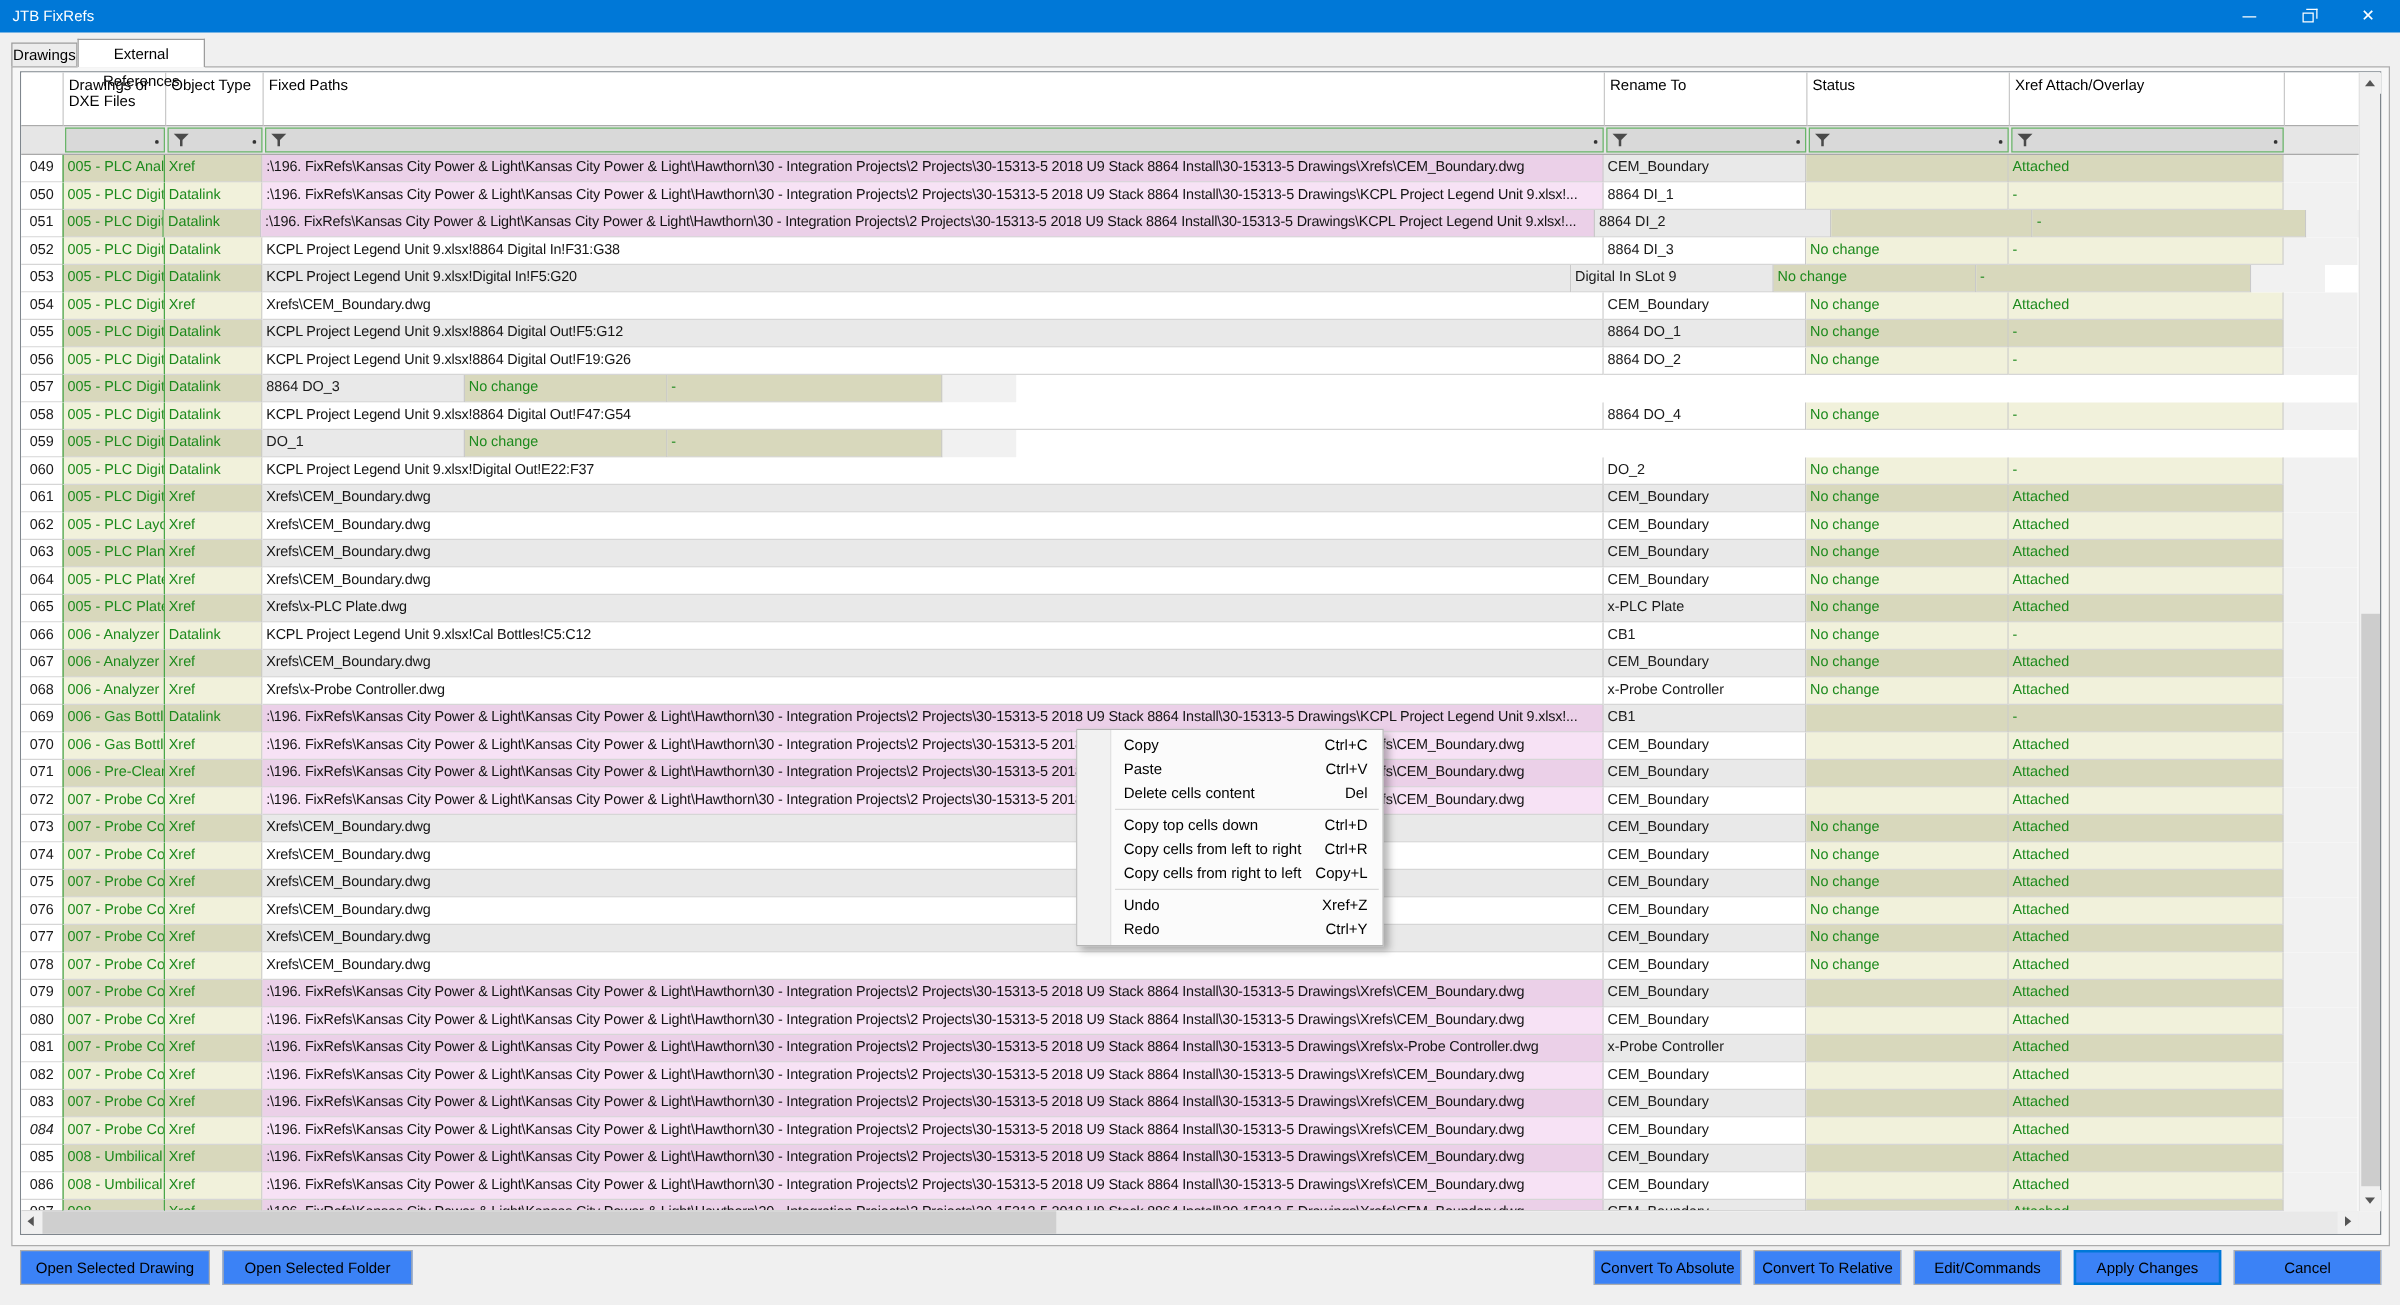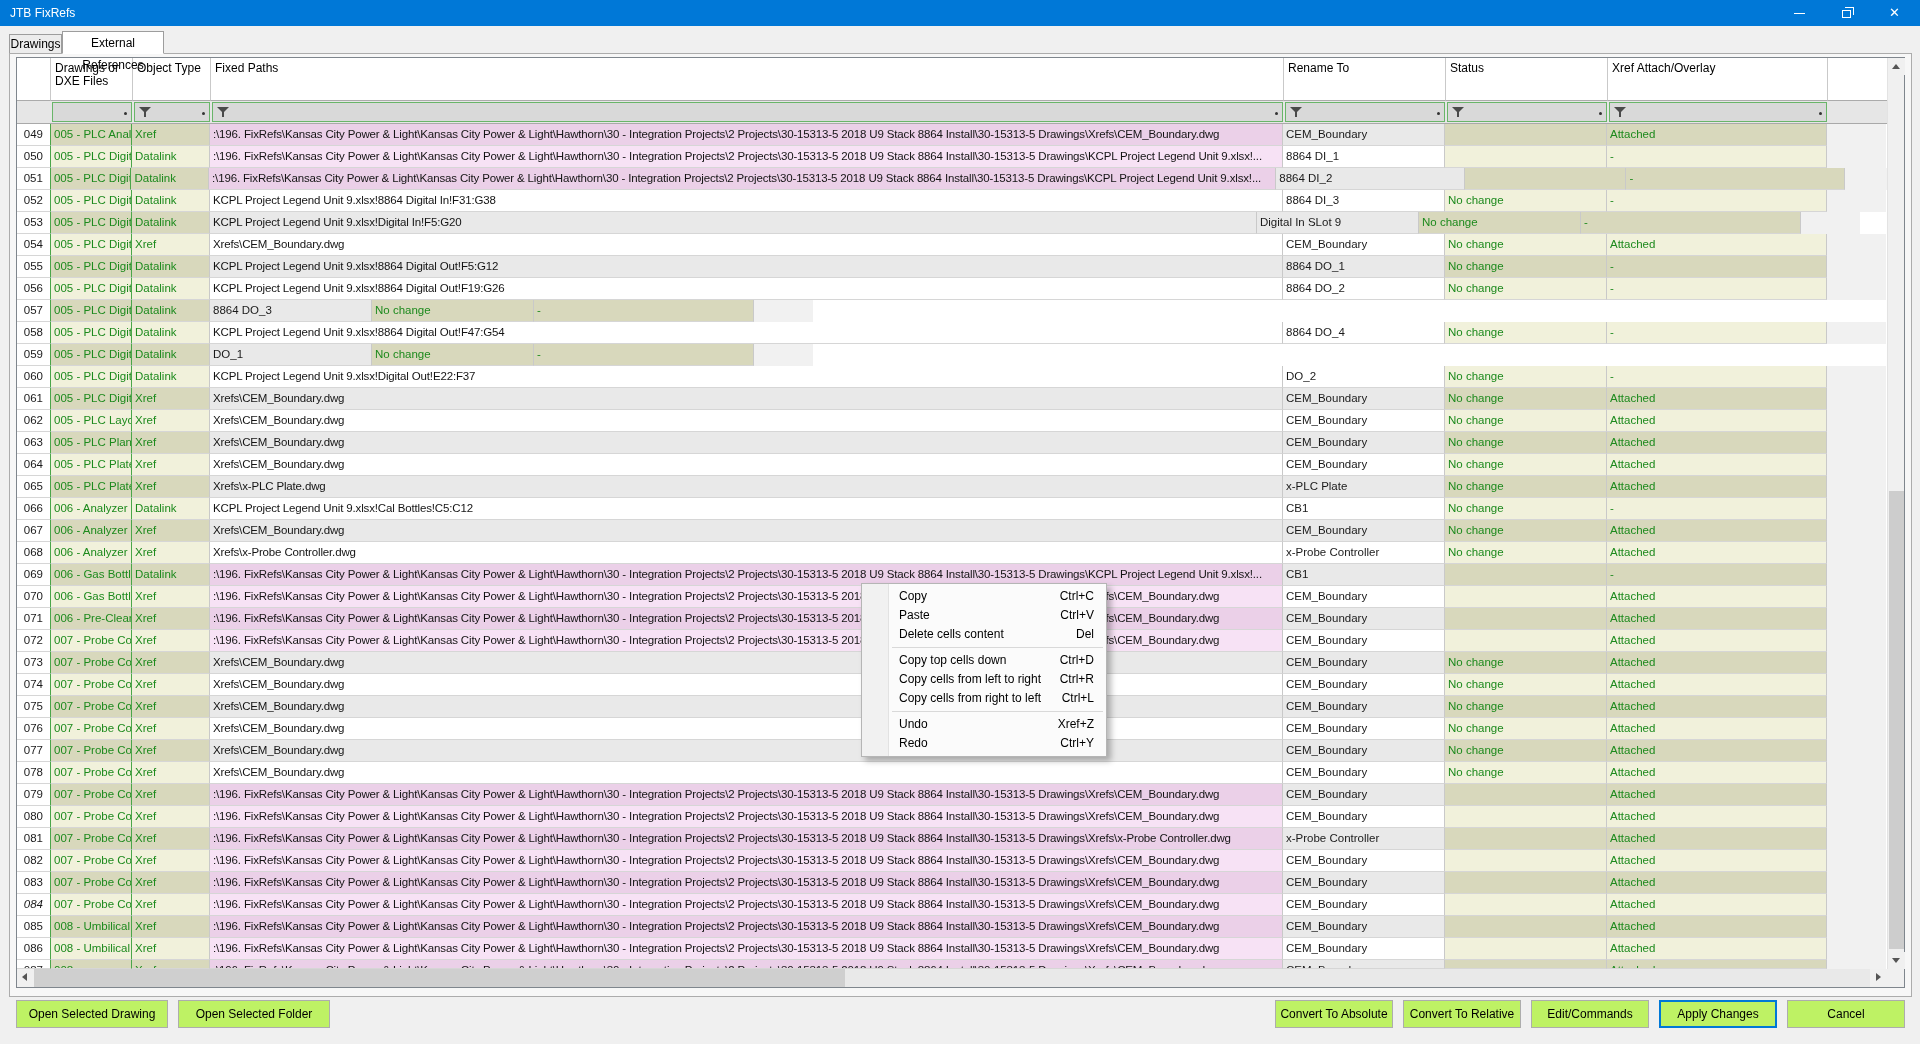--- a/index.html
+++ b/index.html
@@ -70,21 +70,21 @@
   .scorner { position:absolute; right:0; bottom:0; width:17px; height:18px; background:#f0f0f0; }
 
   
   .ctxmenu { position:absolute; left:861px; top:583px; width:246px; background:#fbfbfb; border:1px solid #b5b5b5; box-shadow:4px 4px 6px rgba(0,0,0,0.28); padding:3px 0; z-index:50; }
   .ctxmenu .gutter { position:absolute; left:0; top:0; bottom:0; width:27px; background:#f1f1f1; border-right:1px solid #e2e2e2; }
   .mitem { position:relative; height:19px; line-height:19px; font-size:12px; padding-left:37px; padding-right:12px; }
   .mitem .sc { float:right; }
   .msep { height:1px; background:#d9d9d9; margin:3px 3px 3px 30px; }
 
   
-  .btn { position:absolute; height:28px; background:#bef264; border:1px solid #adadad; font-size:12px; text-align:center; line-height:26px; }
+  .btn { position:absolute; height:28px; background:#3b82f6; border:1px solid #adadad; font-size:12px; text-align:center; line-height:26px; }
   .btn-open-drawing { left:16px;  top:1000px; width:152px; }
   .btn-open-folder  { left:178px; top:1000px; width:152px; }
   .btn-conv-abs { left:1275px; top:1000px; width:118px; }
   .btn-conv-rel { left:1403px; top:1000px; width:118px; }
   .btn-edit-cmd { left:1531px; top:1000px; width:118px; }
   .btn-apply    { left:1659px; top:1000px; width:118px; border:2px solid #0078d7; line-height:24px; }
   .btn-cancel   { left:1787px; top:1000px; width:118px; }
 </style>
 </head>
 <body>
@@ -570,21 +570,21 @@
 </div>
 
 <div class="ctxmenu" id="ctxmenu">
   <div class="gutter"></div>
 <div class="mitem"><span class="sc">Ctrl+C</span><span>Copy</span></div>
     <div class="mitem"><span class="sc">Ctrl+V</span><span>Paste</span></div>
     <div class="mitem"><span class="sc">Del</span><span>Delete cells content</span></div>
     <div class="msep"></div>
     <div class="mitem"><span class="sc">Ctrl+D</span><span>Copy top cells down</span></div>
     <div class="mitem"><span class="sc">Ctrl+R</span><span>Copy cells from left to right</span></div>
-    <div class="mitem"><span class="sc">Ctrl+L</span><span>Copy cells from right to left</span></div>
+    <div class="mitem"><span class="sc">Copy+L</span><span>Copy cells from right to left</span></div>
     <div class="msep"></div>
     <div class="mitem"><span class="sc">Xref+Z</span><span>Undo</span></div>
     <div class="mitem"><span class="sc">Ctrl+Y</span><span>Redo</span></div>
   </div>
 
 <div class="btn btn-open-drawing">Open Selected Drawing</div>
 <div class="btn btn-open-folder">Open Selected Folder</div>
 <div class="btn btn-conv-abs">Convert To Absolute</div>
 <div class="btn btn-conv-rel">Convert To Relative</div>
 <div class="btn btn-edit-cmd">Edit/Commands</div>

